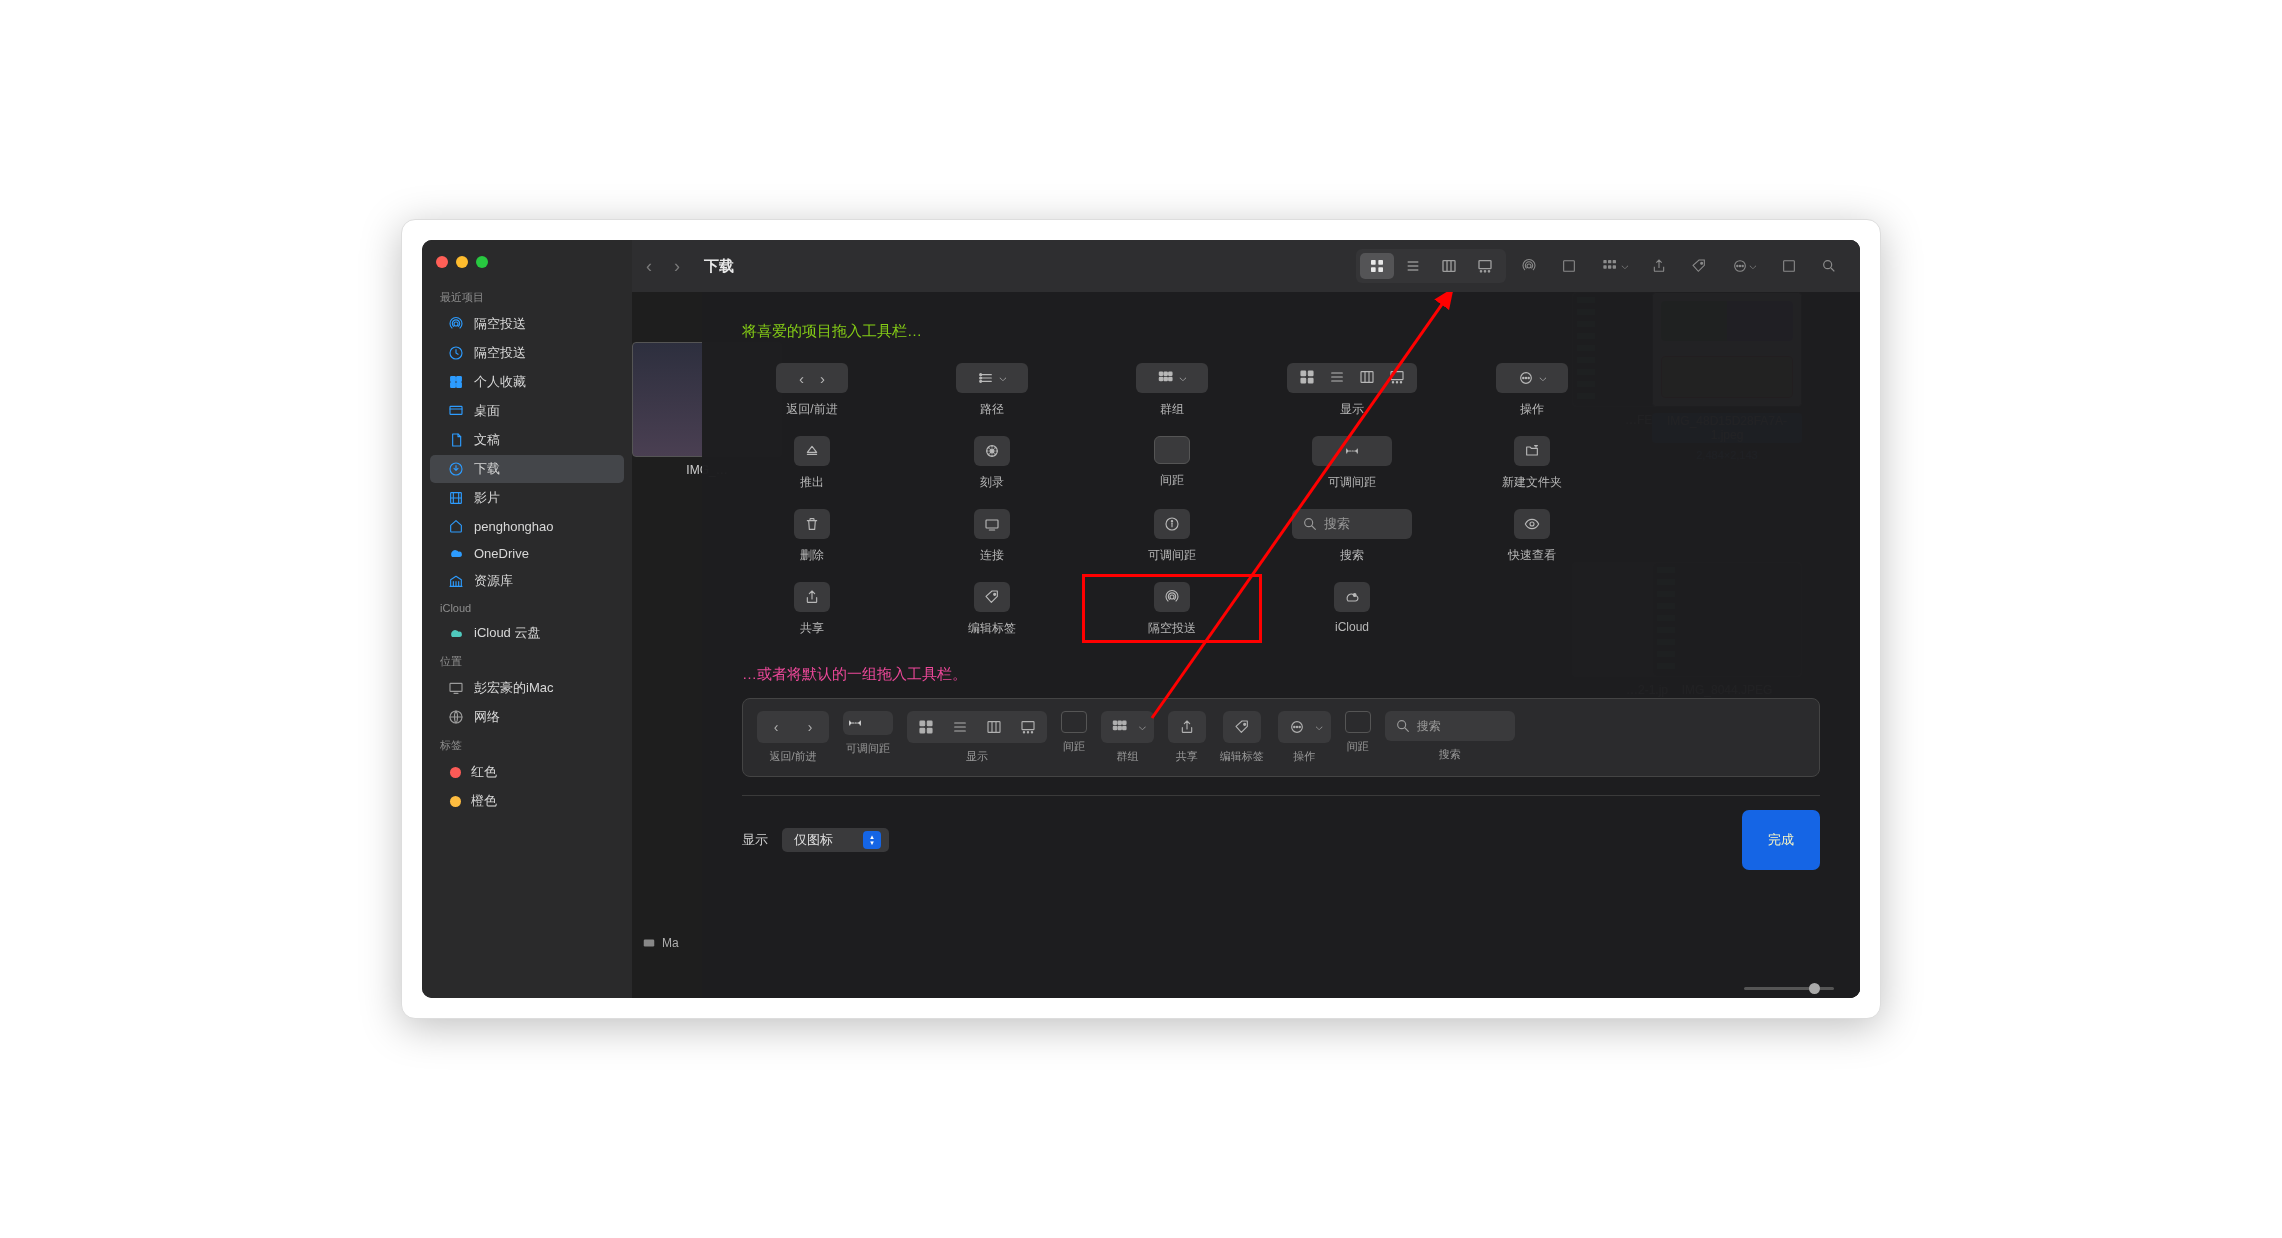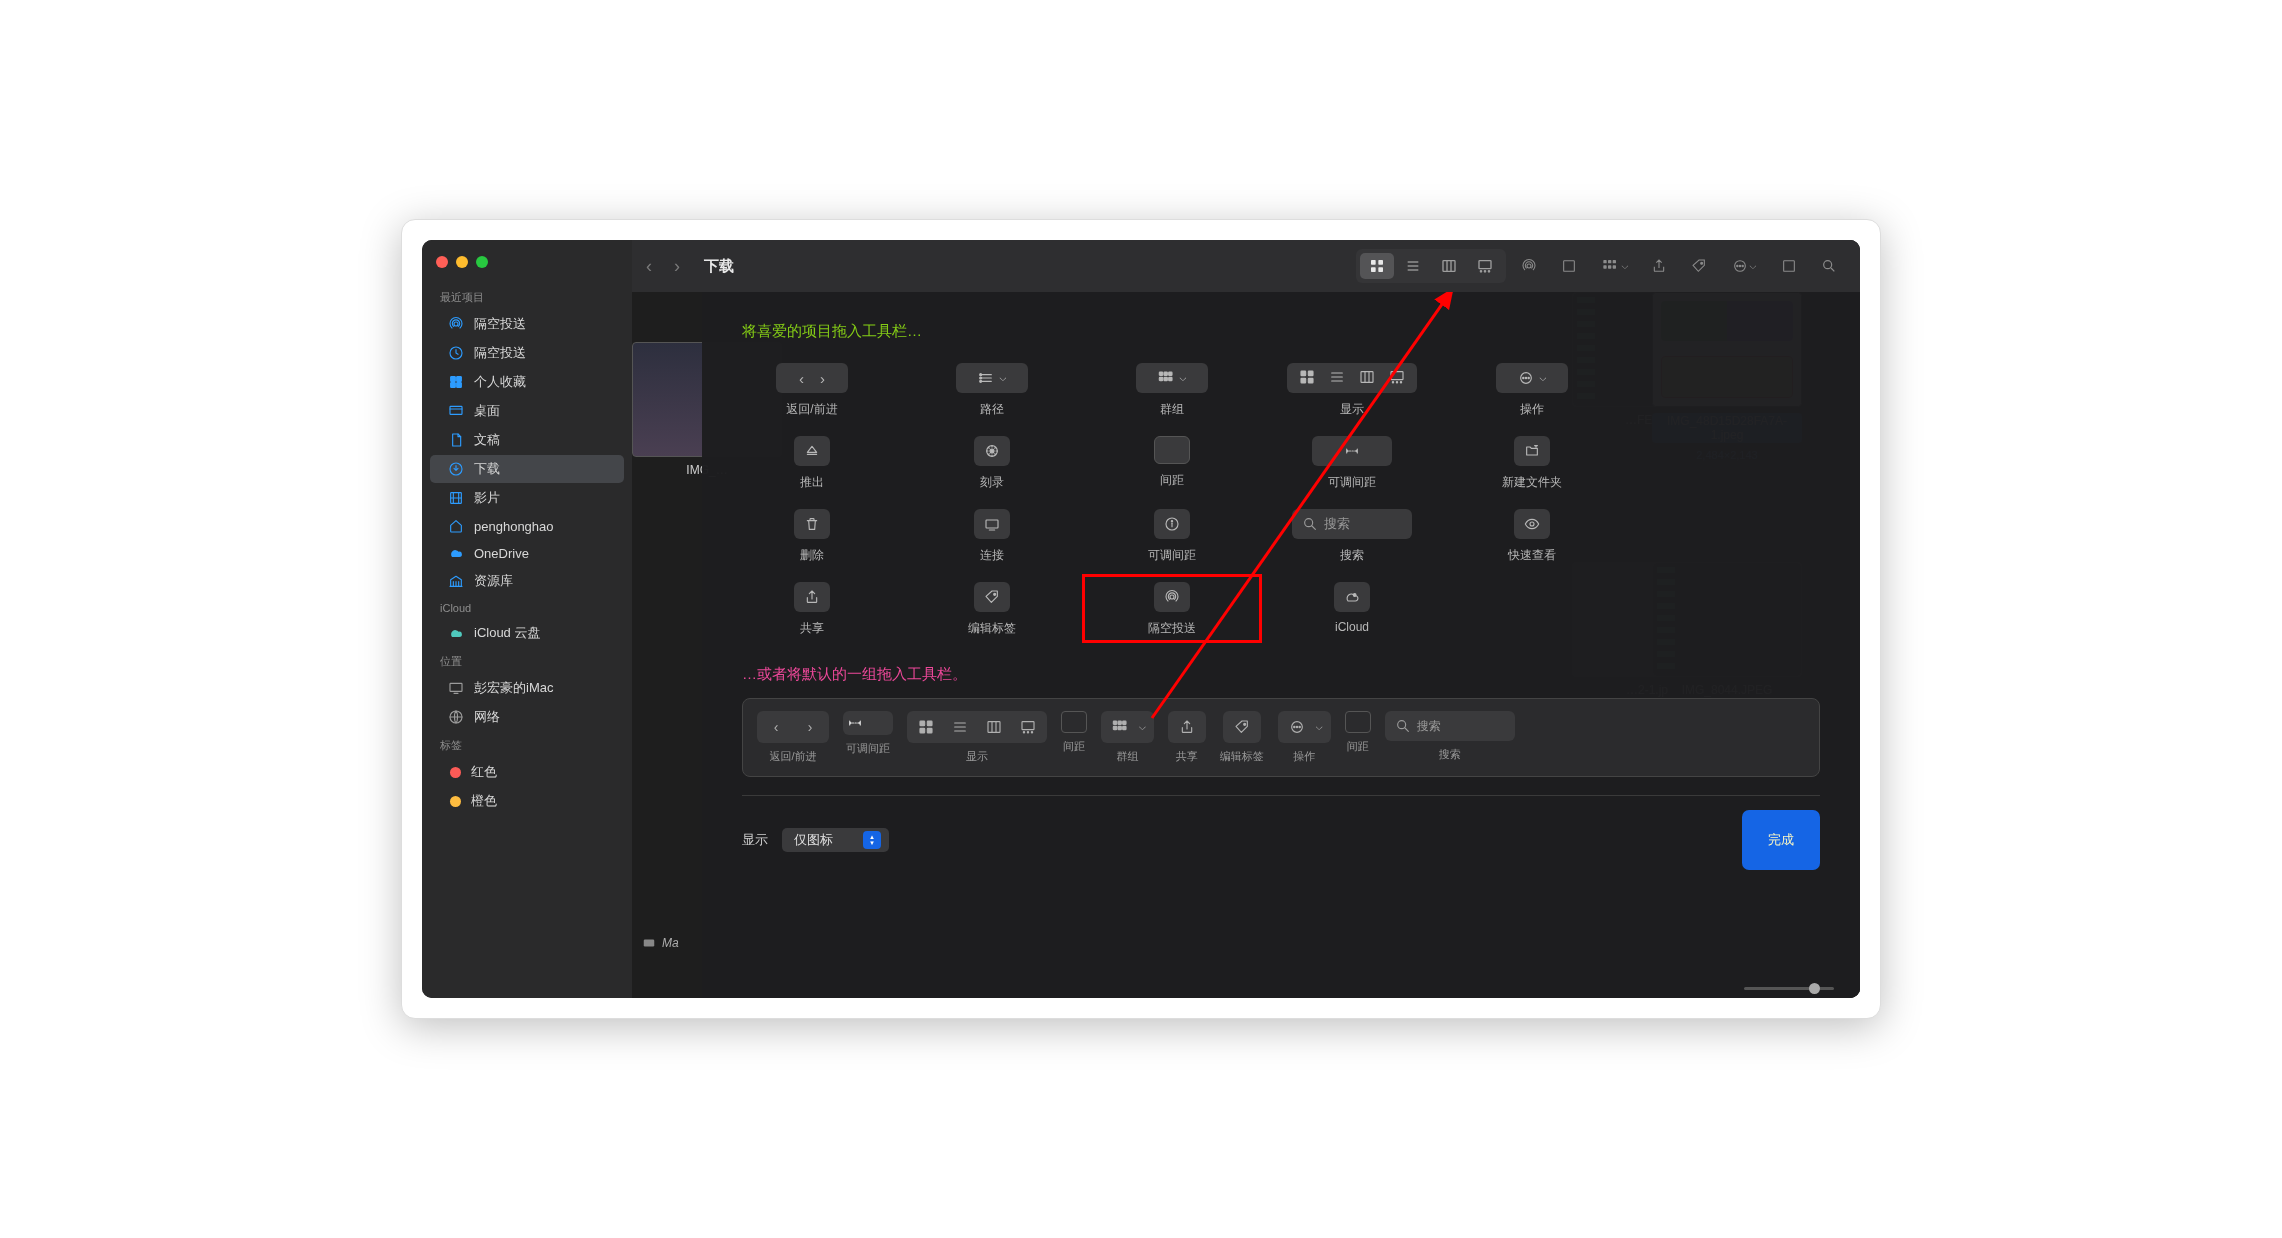--- a/index.html
+++ b/index.html
@@ -53,21 +53,21 @@
 .def-label { font-size: 11px; color: #9a9a9a; }
 .def-search { background:#3a3a3c; border-radius:6px; padding:5px 10px; display:flex; align-items:center; gap:6px; color:#9a9a9a; font-size:12px; min-width:130px; height:30px; }
 .sheet-footer { margin-top: 18px; padding: 14px 0 18px; display: flex; align-items: center; gap: 14px; border-top: 1px solid #3a3a3a; }
 .dropdown { background: #3a3a3c; border-radius: 5px; padding: 3px 8px 3px 12px; display: flex; align-items: center; gap: 30px; font-size: 13px; color: #e0e0e0; }
 .dropdown-caret { background: #1565e5; border-radius: 4px; width: 18px; height: 18px; display: flex; flex-direction: column; align-items: center; justify-content: center; font-size: 7px; color: #fff; line-height: 6px; }
 .done-btn { margin-left: auto; background: #1565e5; color: #fef9c3; font-size: 13px; padding: 21px 26px; border-radius: 7px; font-weight: 500; }
 .red-arrow { position: absolute; pointer-events: none; z-index: 50; }
 .bottom-bar { position: absolute; bottom: 8px; right: 26px; display: flex; align-items: center; gap: 6px; }
 .bottom-bar .track { width: 90px; height: 3px; background: #555; border-radius: 2px; position: relative; }
 .bottom-bar .knob { position: absolute; right: 14px; top: -4px; width: 11px; height: 11px; background: #aaa; border-radius: 50%; }
-.path-bar { position:absolute; bottom:48px; left:10px; font-size:12px; color:#aeaeae; display:flex; align-items:flex-end; gap:6px;font-style:italic; }
+.path-bar { position:absolute; bottom:48px; left:10px; font-size:12px; color:#aeaeae; display:flex; align-items:flex-end; gap:6px; }
 .thumb-a { background: linear-gradient(180deg,#2d2f3e,#4a3f52); }
 .thumb-b { background:#f5f5f7; }
 .thumb-b::before { content:''; position:absolute; left:8px; top:8px; right:8px; height:40px; background:linear-gradient(90deg,#6bc77e 50%,#9a6be5 50%); border-radius:4px; }
 .thumb-b::after { content:''; position:absolute; left:8px; bottom:8px; right:8px; height:40px; background:#fde6a0; border-radius:4px; border:1px solid #e84444; }
 .thumb-c { background:#2b2b2e; }
 .thumb-c::before { content:''; position:absolute; left:0; top:0; width:22px; bottom:0; background:#3a3a3d; }
 .thumb-d { background:#252528; }
 .thumb-d::before { content:''; position:absolute; left:4px; top:4px; width:18px; bottom:4px; background:repeating-linear-gradient(#4a7,#4a7 6px,#252528 6px,#252528 12px); }
 .svg-ico { width:16px; height:16px; }
 </style>

